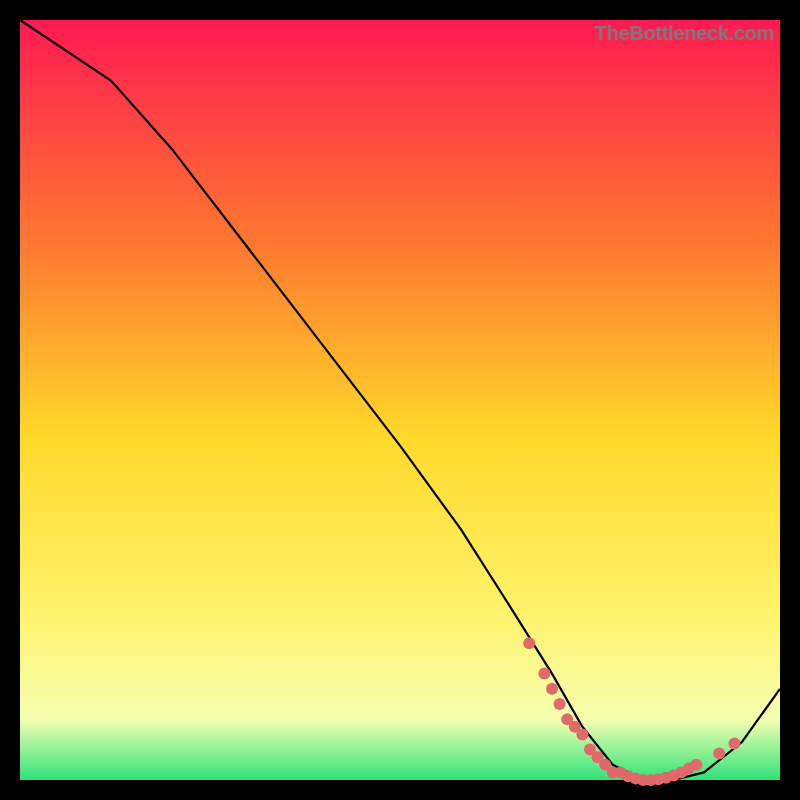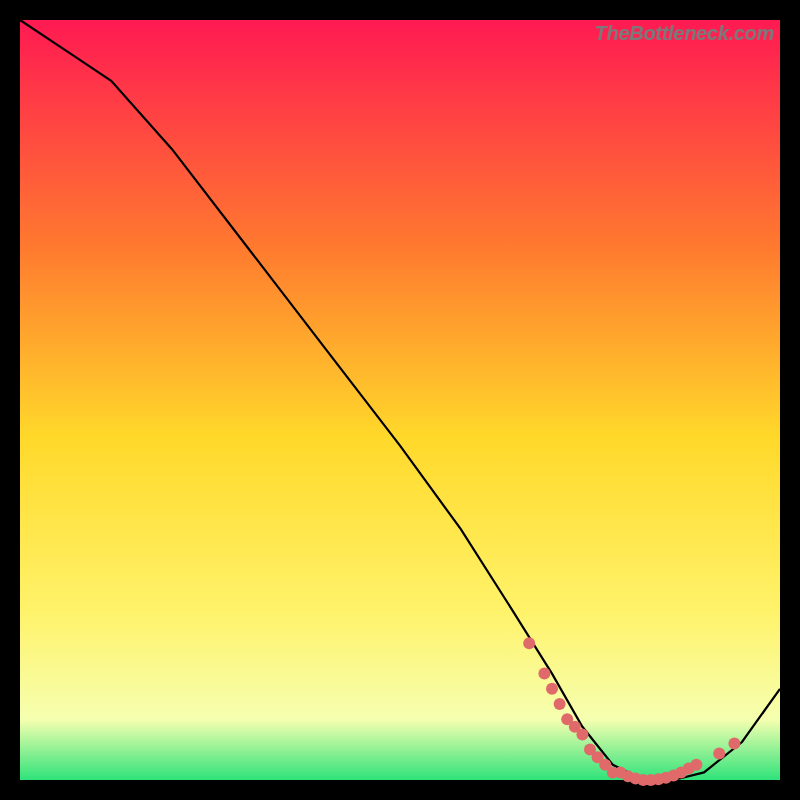--- a/index.html
+++ b/index.html
@@ -9,21 +9,20 @@
     height: 800px;
     background: #000;
     font-family: Arial, Helvetica, sans-serif;
     overflow: hidden;
   }
   .frame {
     position: absolute;
     left: 0; top: 0;
     width: 800px; height: 596px;
     background: #000;
-    font-style: italic;
   }
   .plot {
     position: absolute;
     left: 20px;
     top: 20px;
     width: 760px;
     height: 760px;
   }
   .gradient-bg {
     position: absolute;

